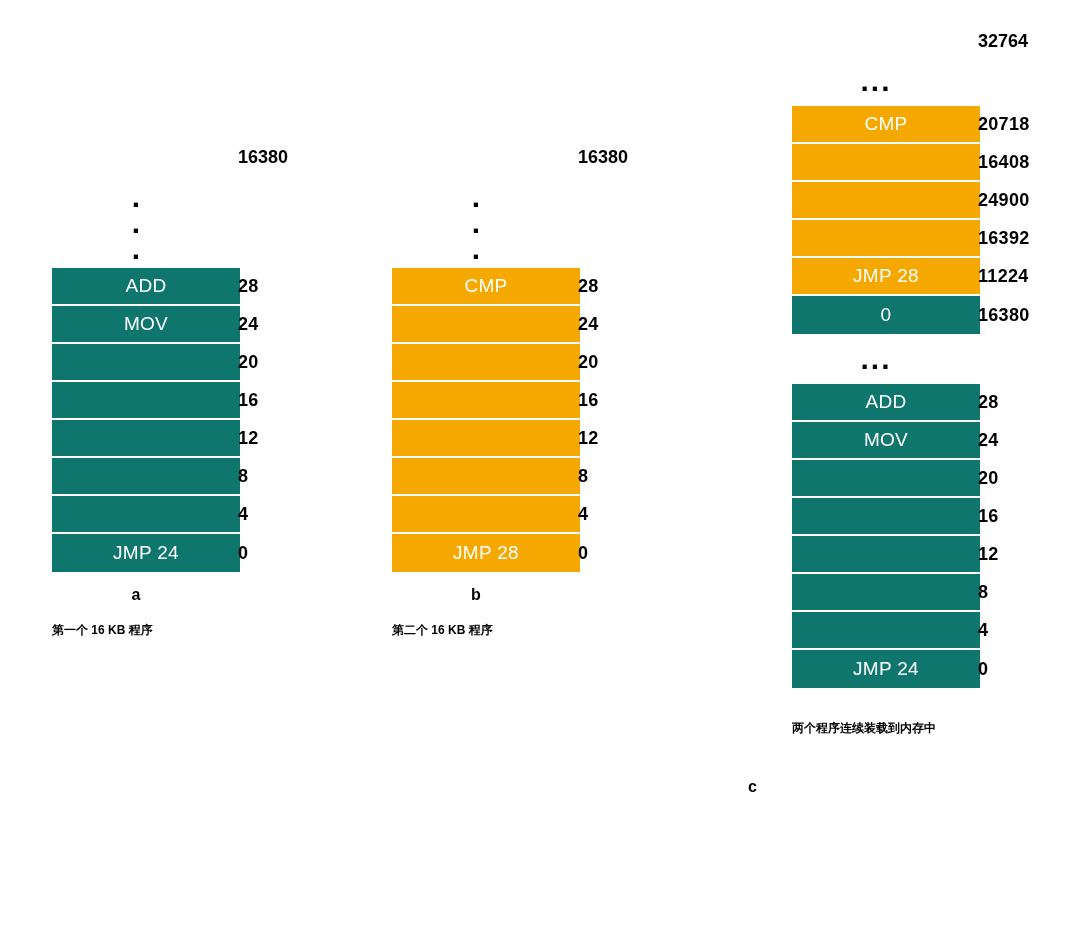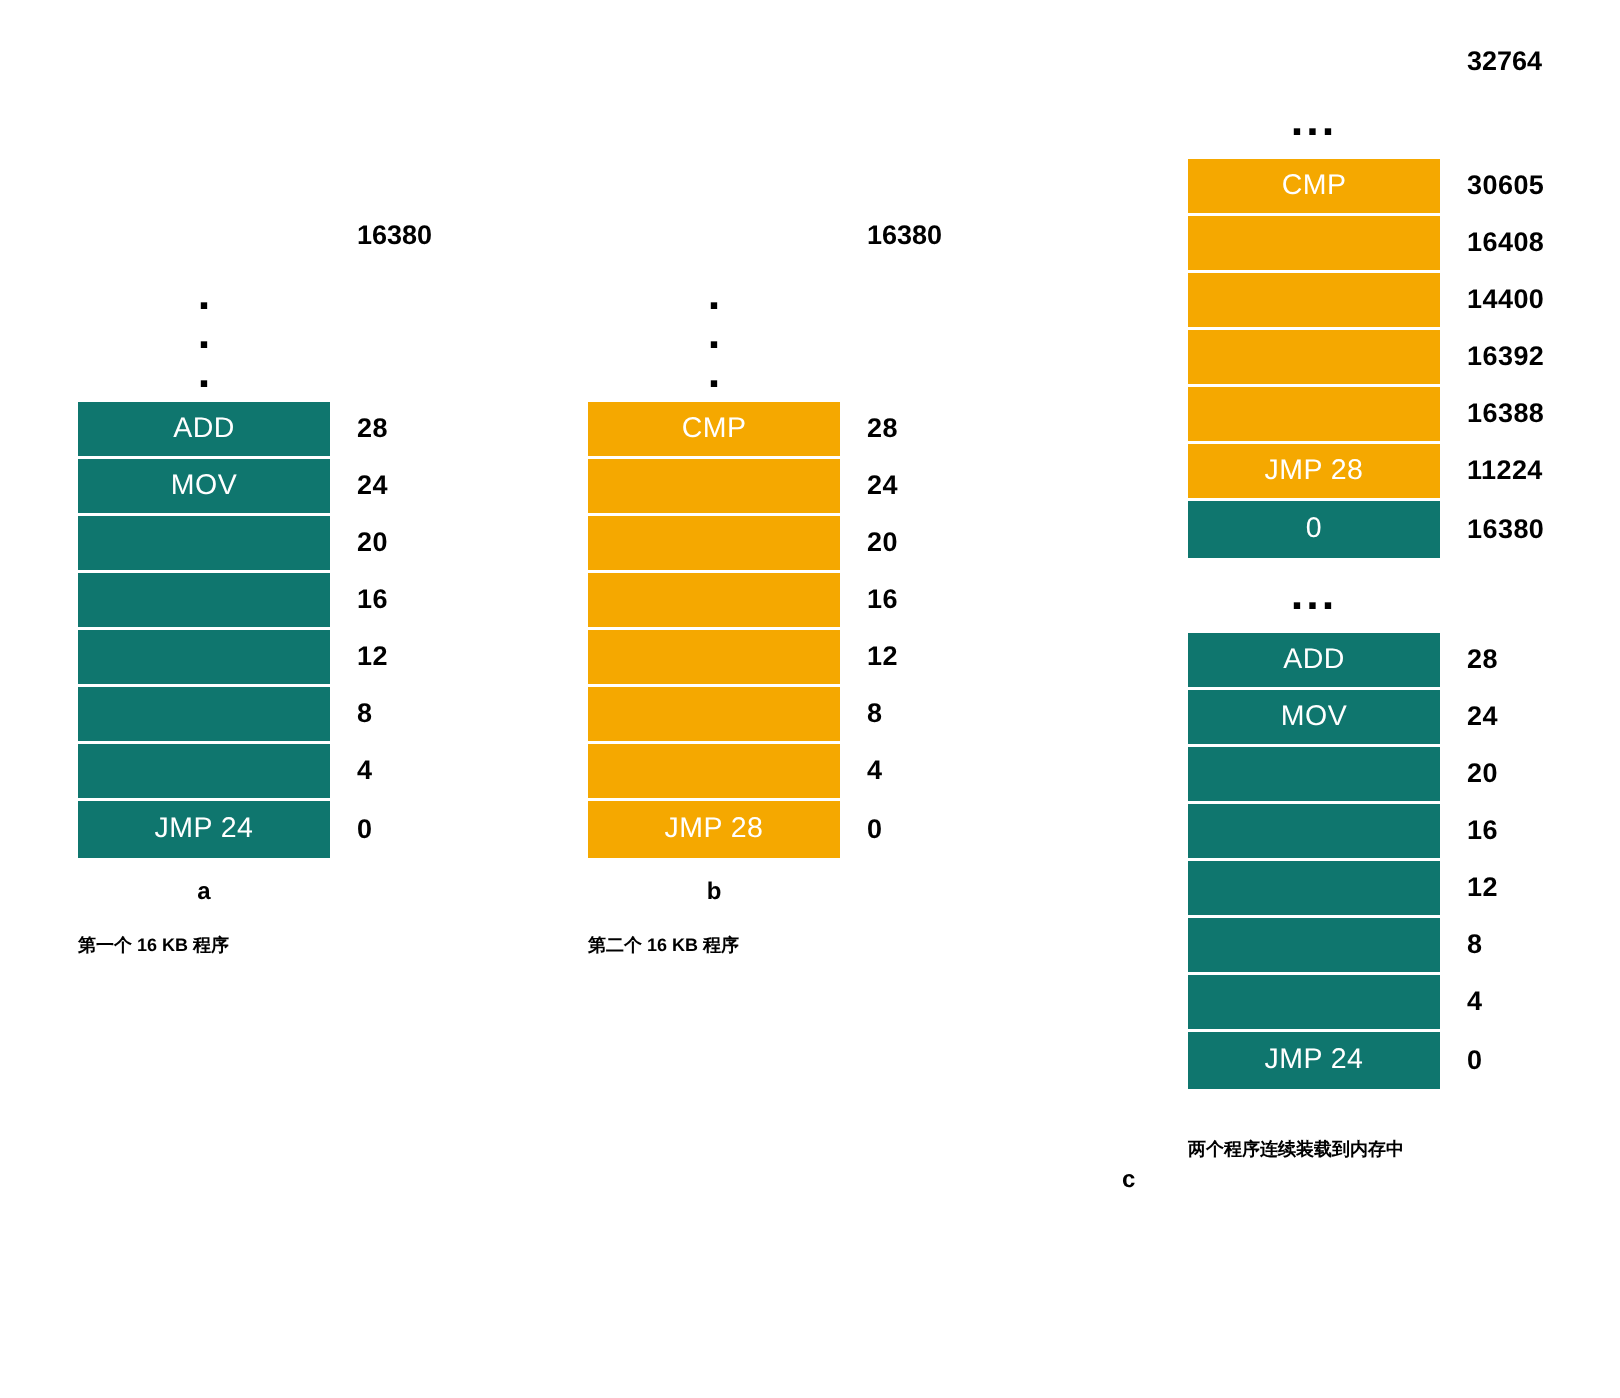--- a/index.html
+++ b/index.html
@@ -13,21 +13,21 @@
     position: relative;
     font-family: "Liberation Sans", sans-serif;
     color: #000000;
     overflow: hidden;
   }
   .panel {
     position: absolute;
   }
   .cell {
     position: relative;
-    width: 168px;
+    width: 188px;
     height: 38px;
     box-sizing: border-box;
     border-bottom: 2px solid #ffffff;
     display: flex;
     align-items: center;
     justify-content: center;
     color: #ffffff;
     font-size: 19px;
     font-weight: 500;
     letter-spacing: .3px;
@@ -206,37 +206,33 @@
   <div class="single-block orange">
     <span>0</span>
     <span class="addr">32764</span>
   </div>
 
   <div class="dots-horiz" style="padding:6px 0 10px 0;">...</div>
 
   <div class="stack">
     <div class="cell orange">
       <span>CMP</span>
-      <span class="addr">30605</span>
+      <span class="addr">20718</span>
     </div>
     <div class="cell orange">
       <span></span>
       <span class="addr">16408</span>
     </div>
     <div class="cell orange">
       <span></span>
-      <span class="addr">14400</span>
+      <span class="addr">24900</span>
     </div>
     <div class="cell orange">
       <span></span>
       <span class="addr">16392</span>
-    </div>
-    <div class="cell orange">
-      <span></span>
-      <span class="addr">16388</span>
     </div>
     <div class="cell orange">
       <span>JMP 28</span>
       <span class="addr">11224</span>
     </div>
     <div class="cell blue last">
       <span>0</span>
       <span class="addr">16380</span>
     </div>
   </div>

